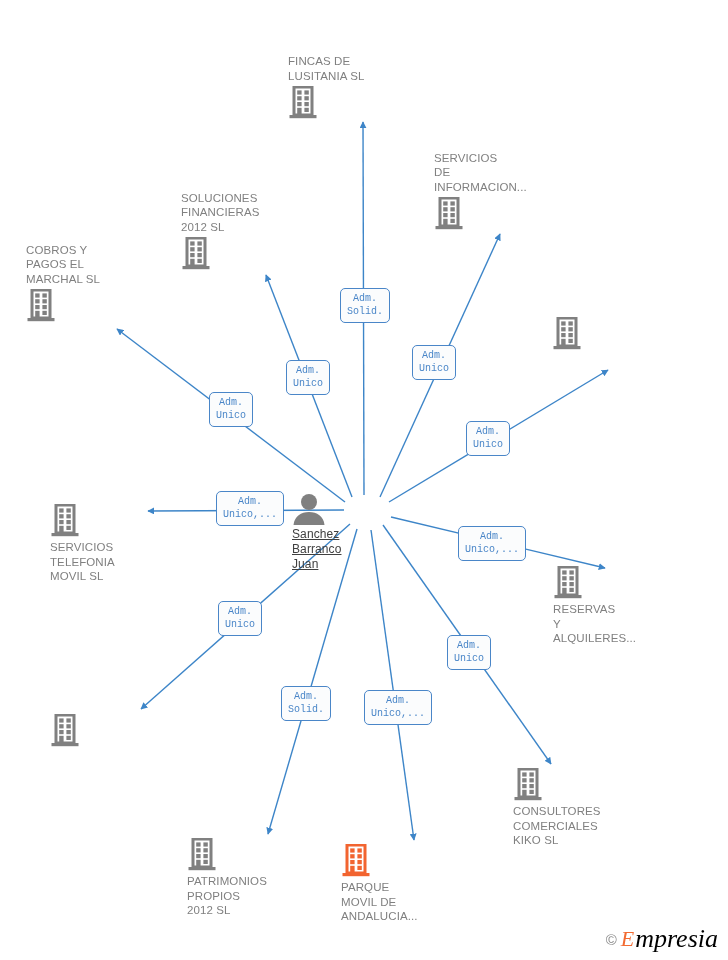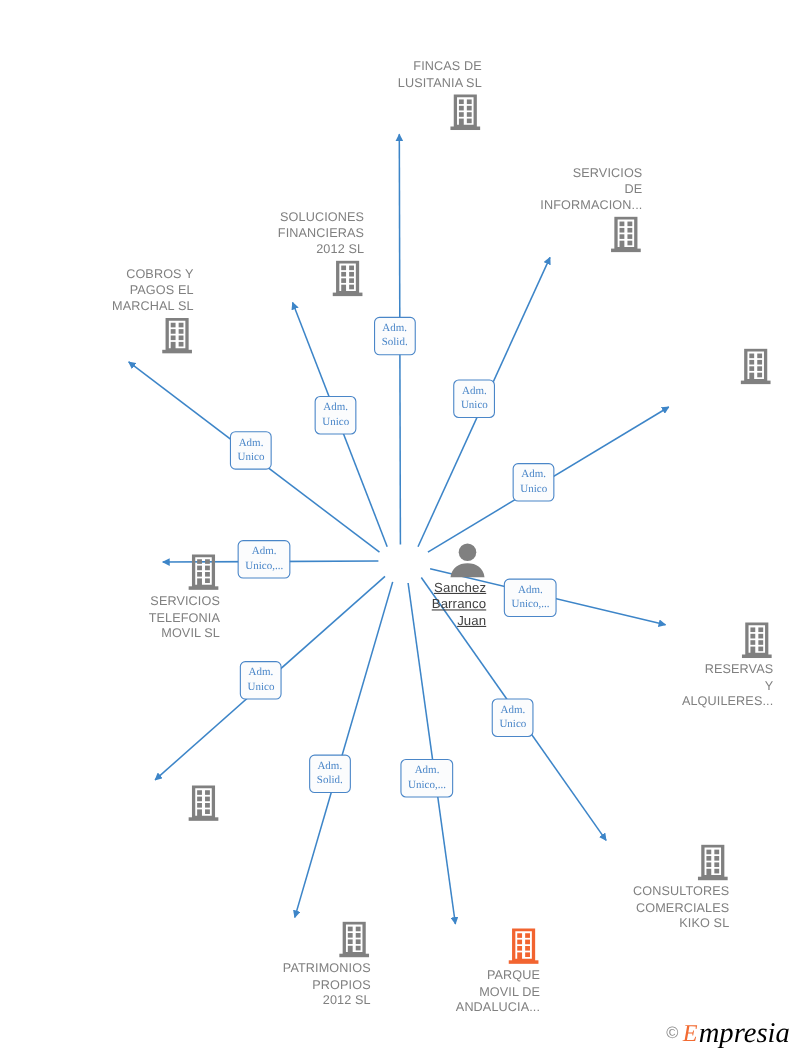--- a/index.html
+++ b/index.html
@@ -22,21 +22,21 @@
     left: 0;
     top: 0;
     width: 728px;
     height: 960px;
     pointer-events: none;
   }
   .node {
     position: absolute;
     width: 150px;
     margin-left: -75px;
-    text-align: right;
+    text-align: left;
     -webkit-user-select: none;
     user-select: none;
   }
   .node-icon {
     display: block;
     margin: 0 auto;
     line-height: 0;
   }
   .node-label {
     display: block;
@@ -58,21 +58,21 @@
     margin-top: 0;
     margin-bottom: 3px;
   }
   .edge-label {
     position: absolute;
     box-sizing: border-box;
     border: 1px solid #4a86c8;
     border-radius: 5px;
     background: #fbfcfd;
     color: #4a86c8;
-    font-family: Liberation Serif, serif;
+    font-family: Liberation Mono, monospace;
     font-size: 10px;
     line-height: 13px;
     text-align: center;
     padding: 3px 6px 4px 6px;
     white-space: pre-line;
     -webkit-user-select: none;
     user-select: none;
   }
   #watermark {
     position: absolute;

